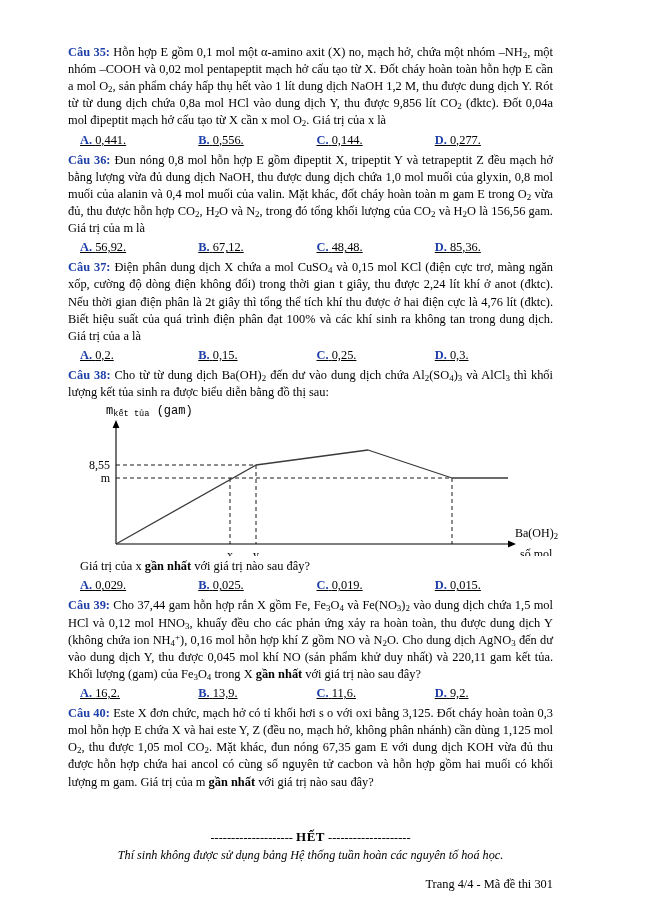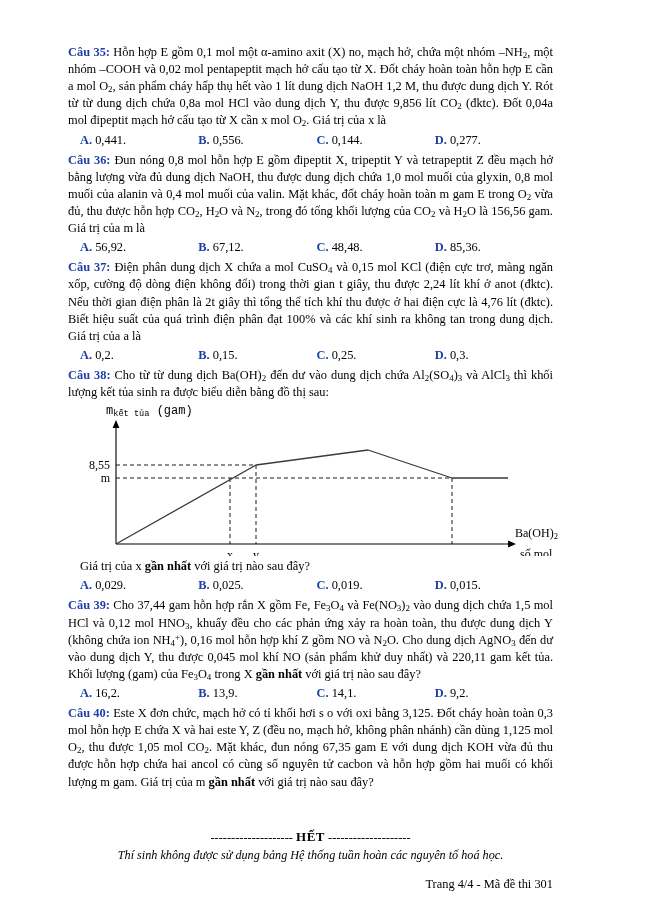--- a/index.html
+++ b/index.html
@@ -38,21 +38,21 @@
   sub { font-size: 0.72em; vertical-align: -0.28em; line-height: 0; }
   sup { font-size: 0.72em; vertical-align: 0.45em; line-height: 0; }
 
   .opts {
     display: flex;
     font-size: 12.4px;
     line-height: 1.38;
     margin: 2px 0 3px 0;
     padding-left: 12px;
   }
-  .opt { width: 25%; white-space: nowrap; }
+  .opt { width: 25%; white-space: nowrap; text-decoration: underline; }
   .opt-letter {
     font-weight: bold;
     color: #1f3fa8;
   }
 
   
   .chart-wrap {
     position: relative;
     height: 152px;
     margin: 3px 0 2px 0;
@@ -193,21 +193,21 @@
     <div class="opt"><span class="opt-letter">C.</span> <span>0,019.</span></div>
     <div class="opt"><span class="opt-letter">D.</span> <span>0,015.</span></div>
   </div>
 
   <p class="q">
     <span class="q-label">Câu 39:</span><span> Cho 37,44 gam hỗn hợp rắn X gồm Fe, Fe<sub>3</sub>O<sub>4</sub> và Fe(NO<sub>3</sub>)<sub>2</sub> vào dung dịch chứa 1,5 mol HCl và 0,12 mol HNO<sub>3</sub>, khuấy đều cho các phản ứng xảy ra hoàn toàn, thu được dung dịch Y (không chứa ion NH<sub>4</sub><sup>+</sup>), 0,16 mol hỗn hợp khí Z gồm NO và N<sub>2</sub>O. Cho dung dịch AgNO<sub>3</sub> đến dư vào dung dịch Y, thu được 0,045 mol khí NO (sản phẩm khử duy nhất) và 220,11 gam kết tủa. Khối lượng (gam) của Fe<sub>3</sub>O<sub>4</sub> trong X <span class="bold">gần nhất</span> với giá trị nào sau đây?</span>
   </p>
   <div class="opts">
     <div class="opt"><span class="opt-letter">A.</span> <span>16,2.</span></div>
     <div class="opt"><span class="opt-letter">B.</span> <span>13,9.</span></div>
-    <div class="opt"><span class="opt-letter">C.</span> <span>14,1.</span></div>
+    <div class="opt"><span class="opt-letter">C.</span> <span>11,6.</span></div>
     <div class="opt"><span class="opt-letter">D.</span> <span>9,2.</span></div>
   </div>
 
   <p class="q">
     <span class="q-label">Câu 40:</span><span> Este X đơn chức, mạch hở có tỉ khối hơi s o với oxi bằng 3,125. Đốt cháy hoàn toàn 0,3 mol hỗn hợp E chứa X và hai este Y, Z (đều no, mạch hở, không phân nhánh) cần dùng 1,125 mol O<sub>2</sub>, thu được 1,05 mol CO<sub>2</sub>. Mặt khác, đun nóng 67,35 gam E với dung dịch KOH vừa đủ thu được hỗn hợp chứa hai ancol có cùng số nguyên tử cacbon và hỗn hợp gồm hai muối có khối lượng m gam. Giá trị của m <span class="bold">gần nhất</span> với giá trị nào sau đây?</span>
   </p>
 
   <div class="hr-end">
     <span>--------------------</span>
     <span class="het">HẾT</span>

